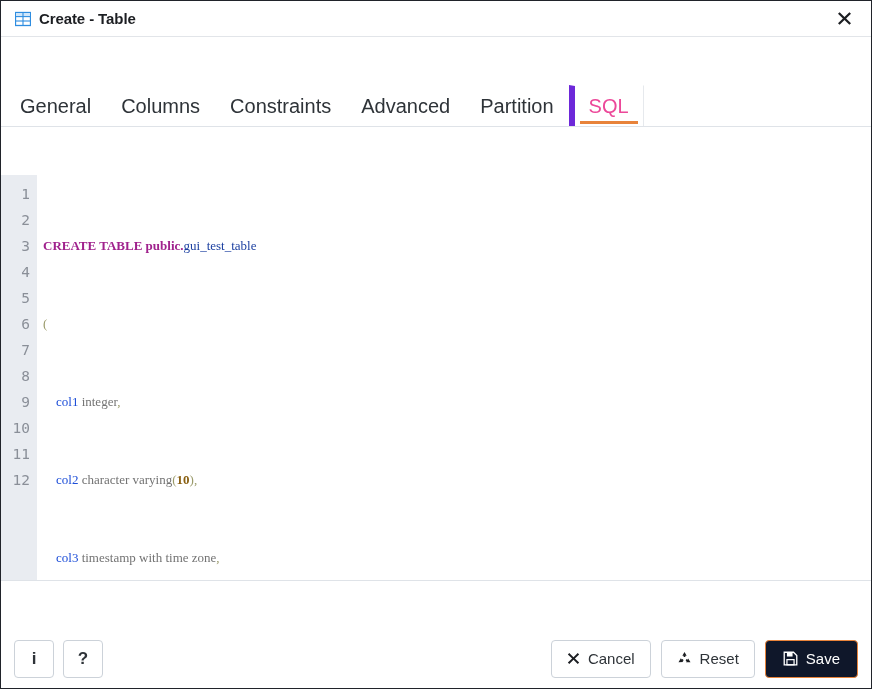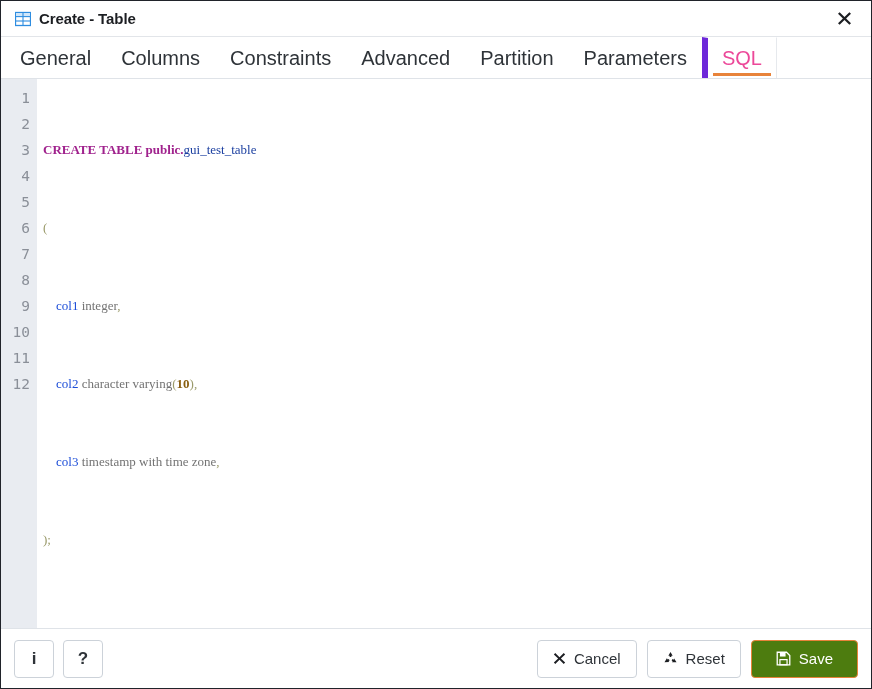--- a/index.html
+++ b/index.html
@@ -14,20 +14,21 @@
   #app {
     position: relative;
     width: 872px;
     height: 689px;
     background: #ffffff;
     border: 1px solid #20232a;
     box-sizing: border-box;
     overflow: hidden;
     display: flex;
     flex-direction: column;
+    gap: 48px;
   }
 
   
   .titlebar {
     height: 36px;
     min-height: 36px;
     background: #ffffff;
     border-bottom: 1px solid #e2e5e9;
     display: flex;
     align-items: center;
@@ -179,24 +180,24 @@
     box-sizing: border-box;
     white-space: nowrap;
   }
   .btn.icon-only {
     width: 40px;
     padding: 0;
     font-size: 17px;
     font-weight: bold;
   }
   .btn.primary {
-    background: #4d7c0f;
+    background: #0f172a;
     border-color: #e8833a;
     color: #ffffff;
-    padding: 0 24px;
+    padding: 0 17px;
   }
   .btn svg { display: block; flex: 0 0 auto; }
 </style>
 </head>
 <body>
 
 <div id="app">
 
   <div class="titlebar">
     <svg class="title-icon" viewBox="0 0 16 16">
@@ -213,21 +214,20 @@
       </svg>
     </div>
   </div>
 
   <div class="tabbar">
     <div class="tab">General</div>
     <div class="tab">Columns</div>
     <div class="tab">Constraints</div>
     <div class="tab">Advanced</div>
     <div class="tab">Partition</div>
-    <div class="tab">Parameters</div>
     <div class="tab active">SQL</div>
   </div>
 
   <div class="editor">
     <div class="gutter">
       <div>1</div>
       <div>2</div>
       <div>3</div>
       <div>4</div>
       <div>5</div>

